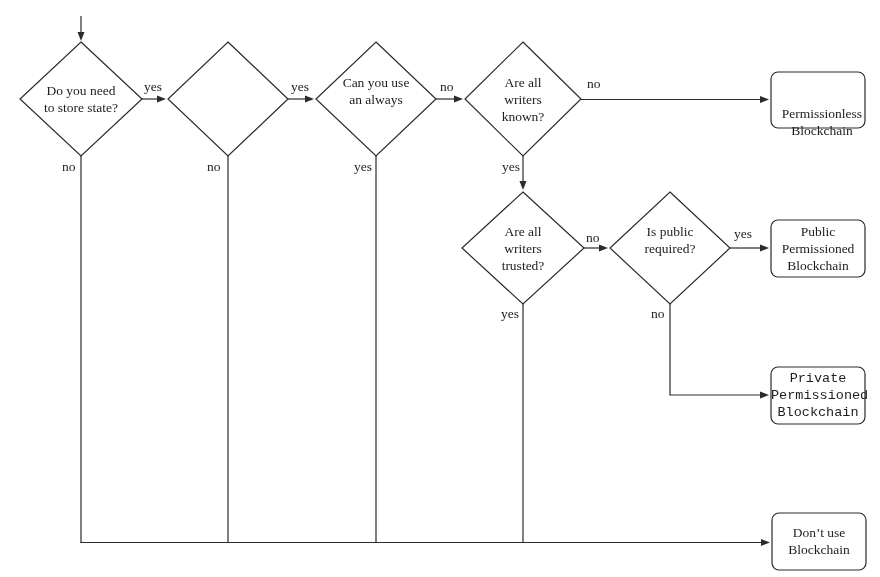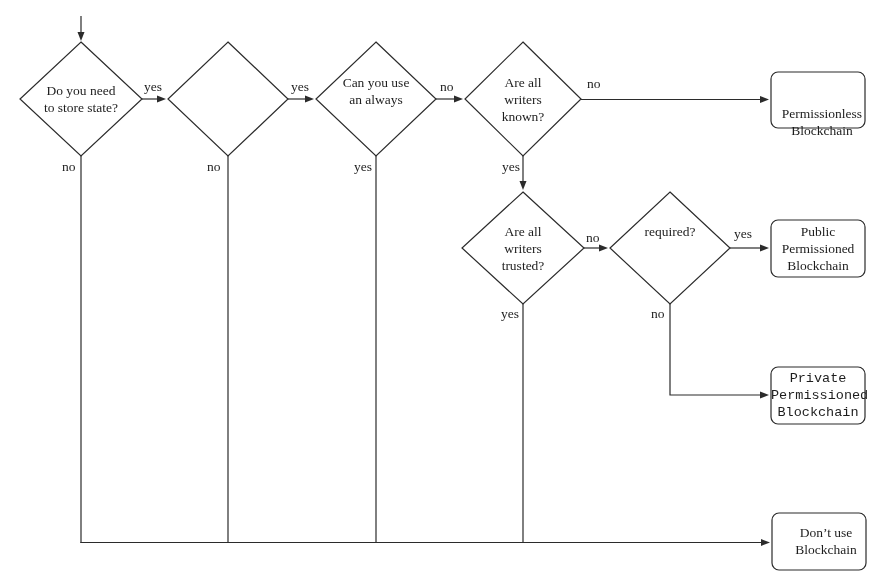--- a/index.html
+++ b/index.html
@@ -93,38 +93,39 @@
     <div>Are all</div>
     <div>writers</div>
     <div>known?</div>
   </div>
   <div class="node-label" style="left:473px; top:223px; width:100px;">
     <div>Are all</div>
     <div>writers</div>
     <div>trusted?</div>
   </div>
   <div class="node-label" style="left:610px; top:223px; width:120px;">
+    <div>Is public</div>
     <div>required?</div>
   </div>
 
   <div class="node-label" style="left:771px; top:83px; width:102px;margin-top:22px;">
     <div>Permissionless</div>
     <div>Blockchain</div>
   </div>
   <div class="node-label" style="left:771px; top:223px; width:94px;">
     <div>Public</div>
     <div>Permissioned</div>
     <div>Blockchain</div>
   </div>
   <div class="node-label" style="left:771px; top:370px; width:94px;font-family:Liberation Mono, monospace;">
     <div>Private</div>
     <div>Permissioned</div>
     <div>Blockchain</div>
   </div>
-  <div class="node-label" style="left:772px; top:524px; width:108px;">
+  <div class="node-label" style="left:772px; top:524px; width:94px;">
     <div>Don’t use</div>
     <div>Blockchain</div>
   </div>
 
   <div class="edge-label" style="left:144px; top:79px;">yes</div>
   <div class="edge-label" style="left:62px;  top:159px;">no</div>
   <div class="edge-label" style="left:291px; top:79px;">yes</div>
   <div class="edge-label" style="left:207px; top:159px;">no</div>
   <div class="edge-label" style="left:440px; top:79px;">no</div>
   <div class="edge-label" style="left:354px; top:159px;">yes</div>

